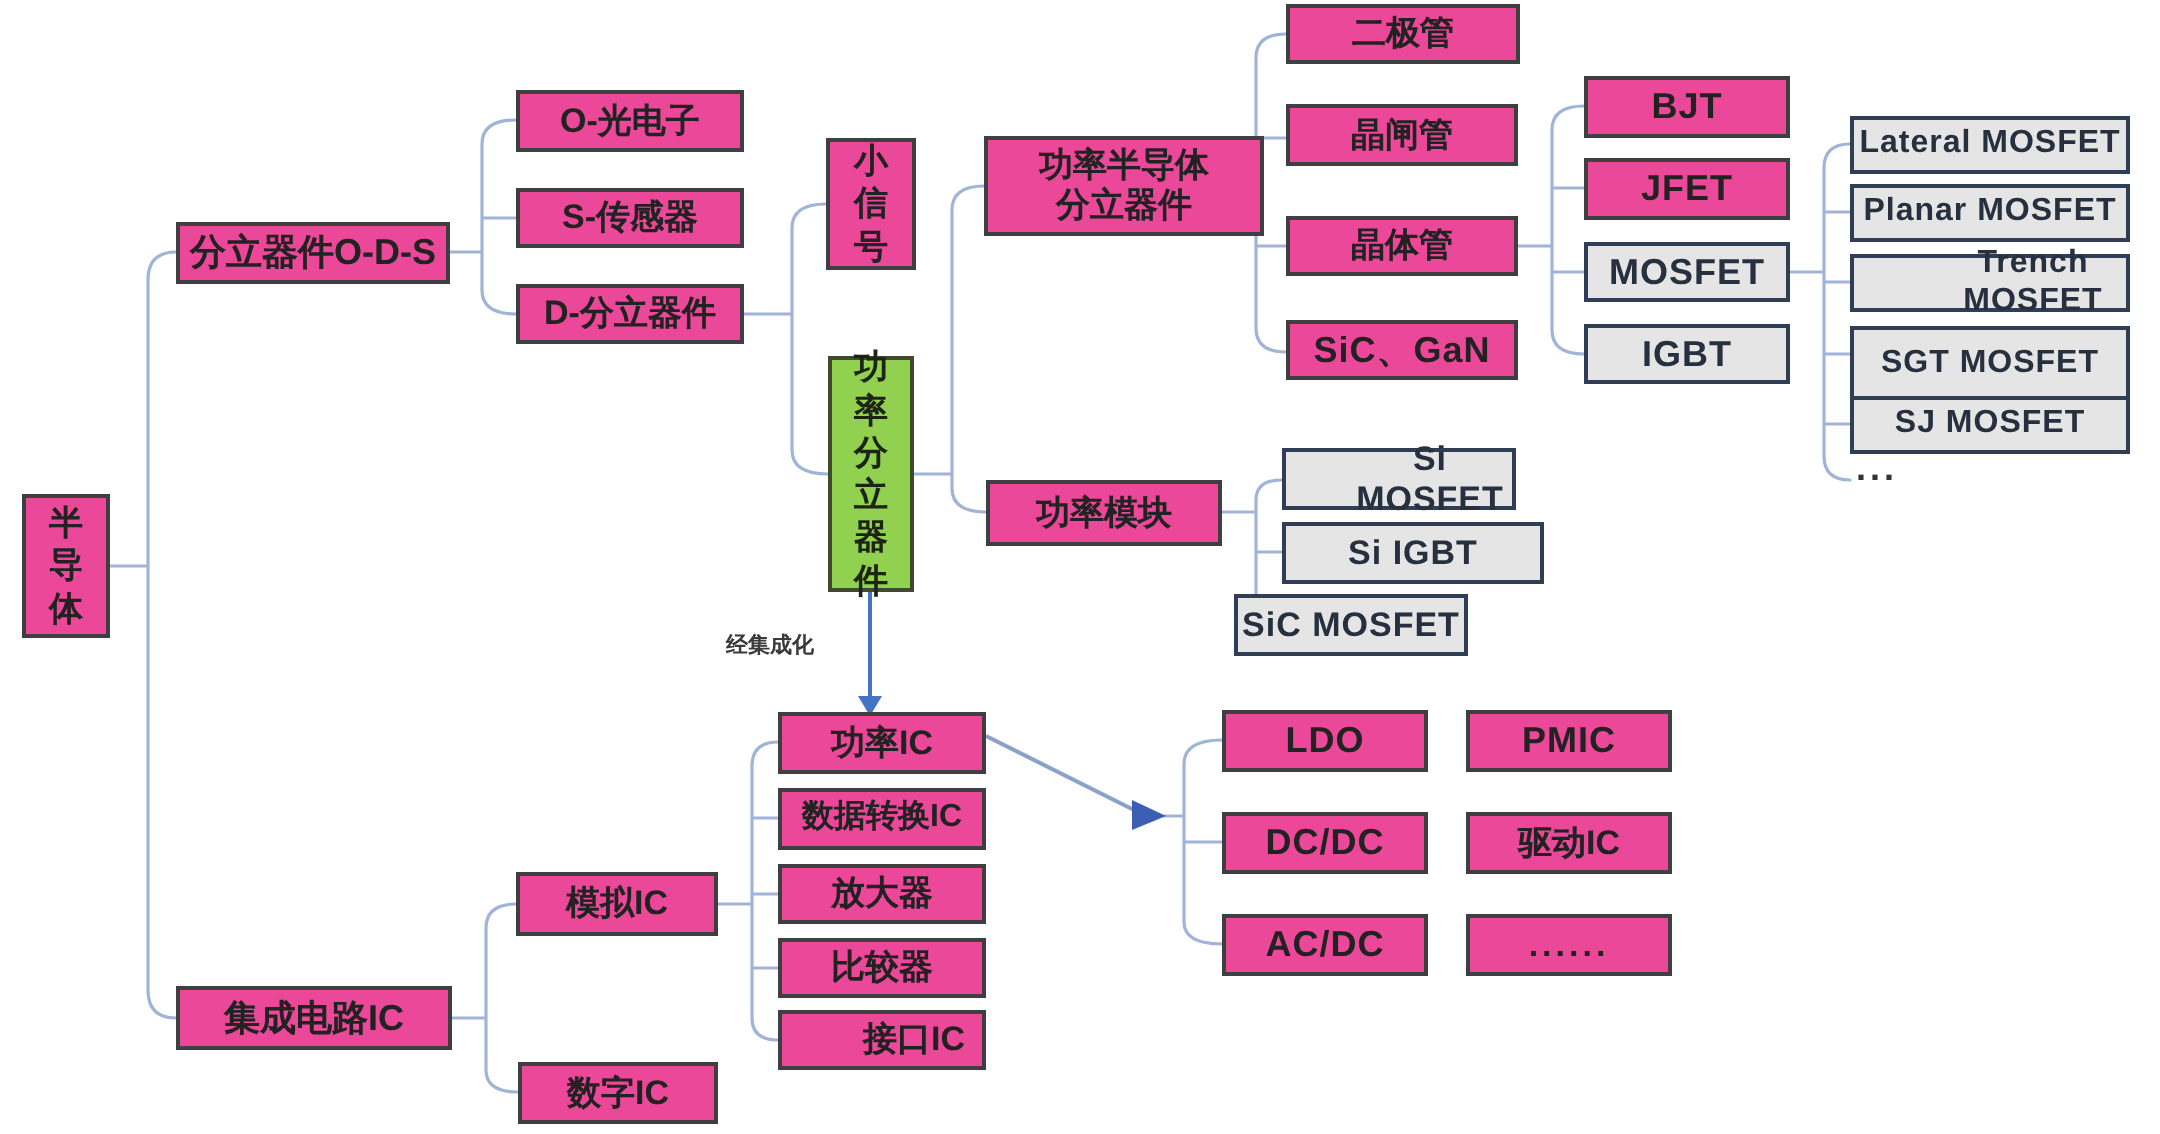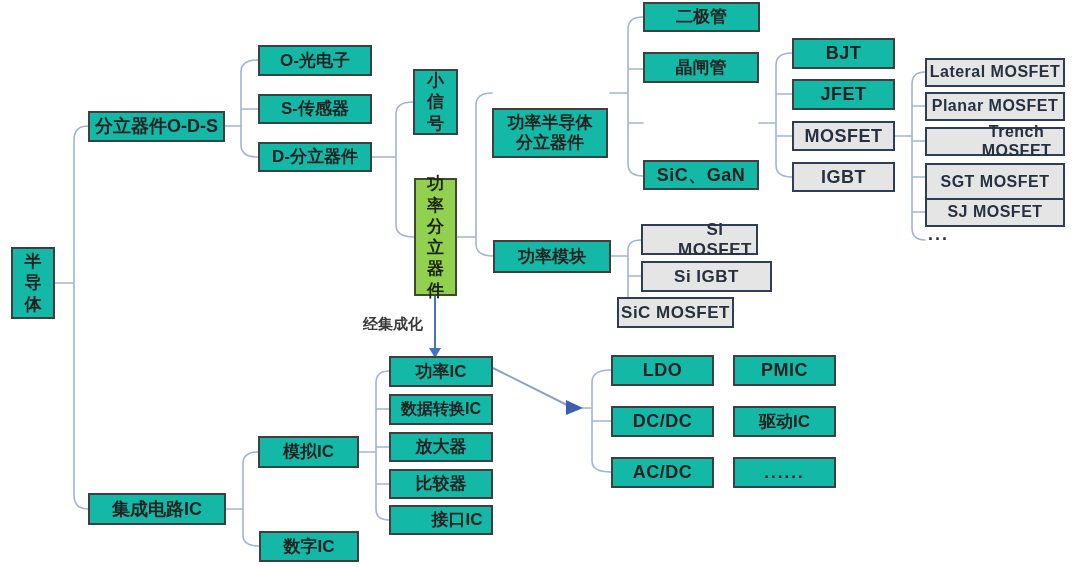--- a/index.html
+++ b/index.html
@@ -3,31 +3,31 @@
 <meta charset="utf-8">
 <style>
   html,body{margin:0;padding:0;background:#ffffff;}
   .canvas{
     position:relative;width:1080px;height:567px;background:#ffffff;
     font-family:"Liberation Sans","DejaVu Sans",sans-serif;overflow:hidden;
   }
   svg.wires{position:absolute;left:0;top:0;width:1080px;height:567px;}
   .node{
     position:absolute;display:flex;align-items:center;justify-content:center;
-    background:#14b8a6;border:2px solid #3f3f3f;color:#222222;
+    background:#ec4899;border:2px solid #3f3f3f;color:#222222;
     font-size:17px;font-weight:600;text-align:center;box-sizing:border-box;
     line-height:1.15;white-space:pre-line;
   }
   .node.en{font-weight:700;font-size:18px;letter-spacing:.5px;}
   .node.blue{background:#e5e5e5;border-color:#2f3e55;color:#26303f;}
   .node.green{background:#92d050;border-color:#3f4a2a;color:#1c2413;}
   .node.small{font-size:16px;}
   .vlabel{line-height:1.25;}
   .floating-label{
-    position:absolute;color:#3a3a3a;font-size:15px;font-weight:600;
+    position:absolute;color:#3a3a3a;font-size:11px;font-weight:600;
     white-space:nowrap;
   }
   .ellipsis{
     position:absolute;color:#333;font-size:18px;font-weight:700;letter-spacing:2px;
     background:none;border:none;
   }
 </style>
 </head>
 <body>
 
@@ -84,26 +84,27 @@
   <div class="node vlabel" style="left:413px;top:69px;width:45px;height:66px;">小
 信
 号</div>
   <div class="node green vlabel" style="left:414px;top:178px;width:43px;height:118px;">功
 率
 分
 立
 器
 件</div>
 
-  <div class="node" style="left:492px;top:68px;width:116px;height:50px;margin-top:40px;">功率半导体
+  <div class="node" style="left:492px;top:68px;width:140px;height:50px;">功率半导体
 分立器件</div>
   <div class="node" style="left:493px;top:240px;width:118px;height:33px;">功率模块</div>
 
   <div class="node" style="left:643px;top:2px;width:117px;height:30px;">二极管</div>
   <div class="node" style="left:643px;top:52px;width:116px;height:31px;">晶闸管</div>
+  <div class="node" style="left:643px;top:108px;width:116px;height:30px;">晶体管</div>
   <div class="node en" style="left:643px;top:160px;width:116px;height:30px;">SiC、GaN</div>
 
   <div class="node en" style="left:792px;top:38px;width:103px;height:31px;">BJT</div>
   <div class="node en" style="left:792px;top:79px;width:103px;height:31px;">JFET</div>
   <div class="node en blue" style="left:792px;top:121px;width:103px;height:30px;">MOSFET</div>
   <div class="node en blue" style="left:792px;top:162px;width:103px;height:30px;">IGBT</div>
 
   <div class="node en blue small" style="left:925px;top:58px;width:140px;height:29px;">Lateral MOSFET</div>
   <div class="node en blue small" style="left:925px;top:92px;width:140px;height:29px;">Planar MOSFET</div>
   <div class="node en blue small" style="left:925px;top:127px;width:140px;height:29px;padding-left:43px;">Trench MOSFET</div>

